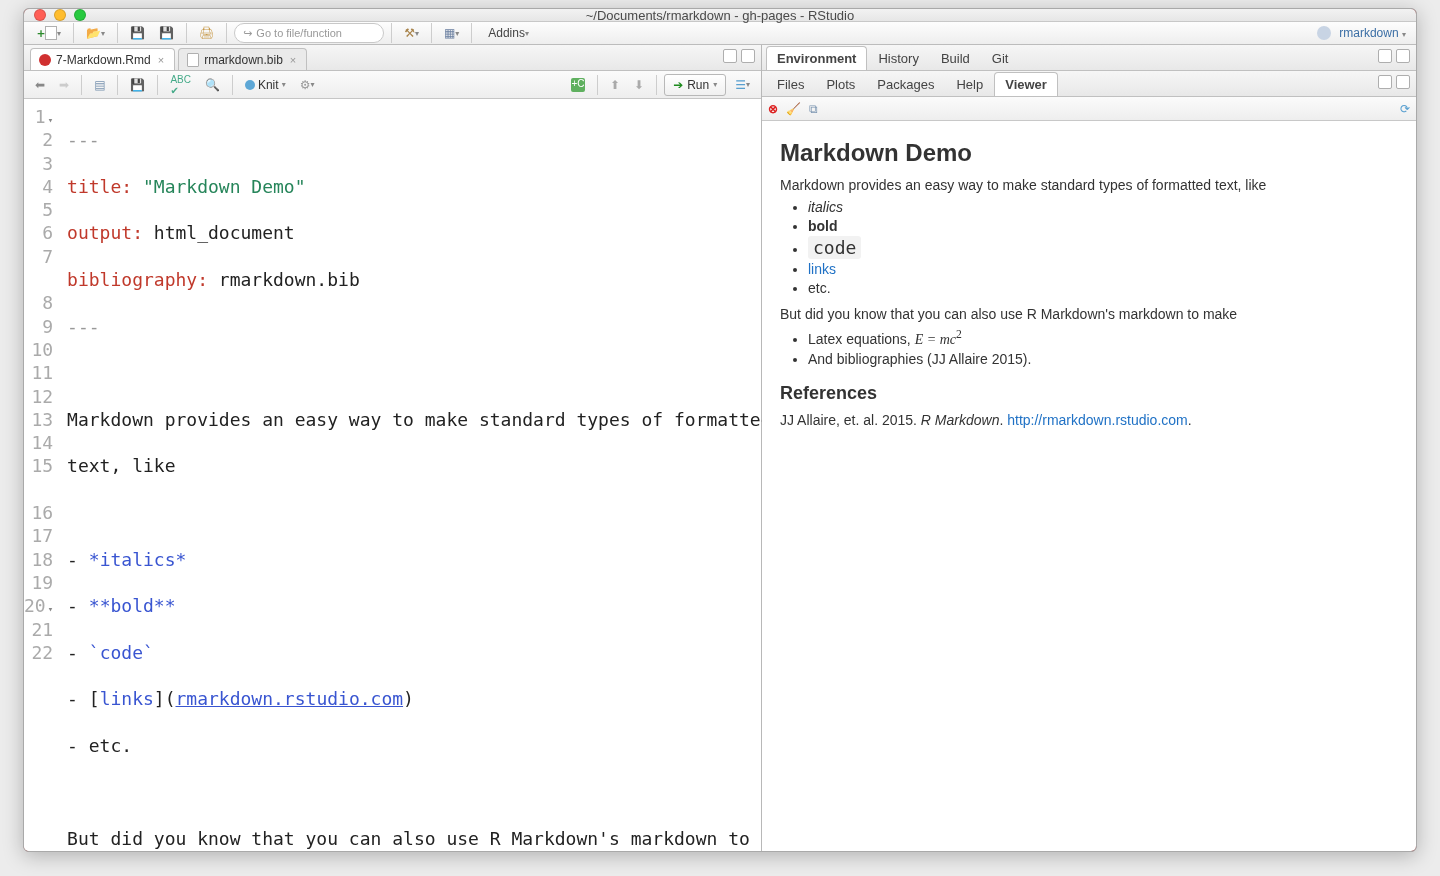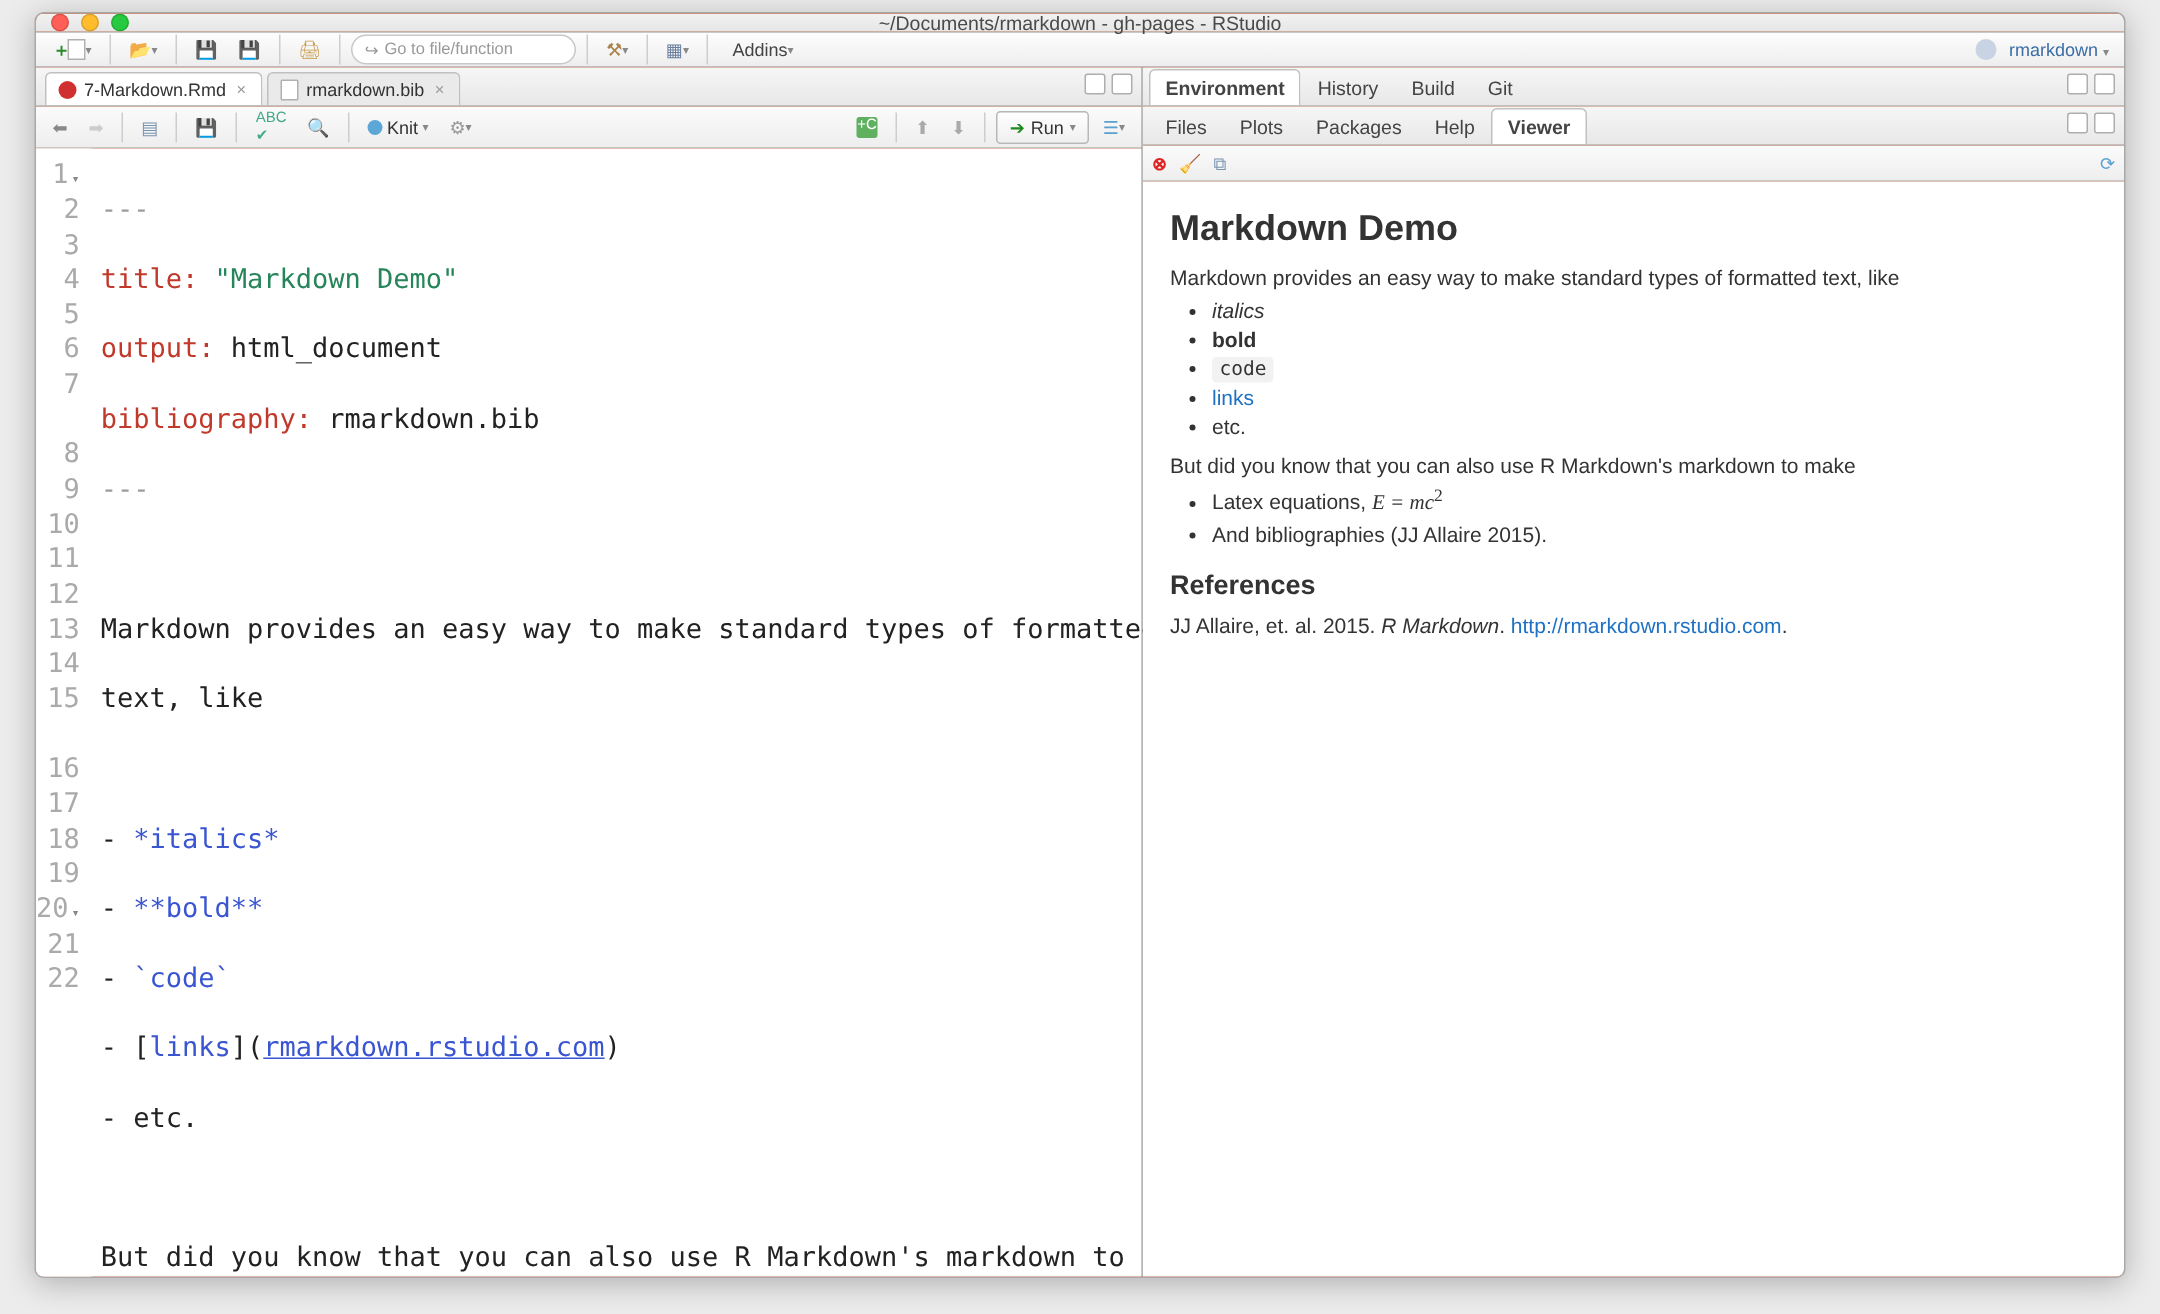--- a/index.html
+++ b/index.html
@@ -1,17 +1,17 @@
 <!DOCTYPE html>
 <html><head>
   <meta charset="utf-8">
   <style>
     * {margin:0;padding:0;box-sizing:border-box;}
     body {font-family:-apple-system,"Lucida Grande","Helvetica Neue",sans-serif;font-size:12px;background:#ececec;color:#333;overflow:hidden;width:1440px;height:876px;}
-    .window {width:1394px;height:844px;margin:8px auto;background:#c2410c;border:1px solid #a9a9a9;border-radius:6px;box-shadow:0 4px 20px rgba(0,0,0,.25);display:flex;flex-direction:column;overflow:hidden;}
+    .window {width:1394px;height:844px;margin:8px auto;background:#7f1d1d;border:1px solid #a9a9a9;border-radius:6px;box-shadow:0 4px 20px rgba(0,0,0,.25);display:flex;flex-direction:column;overflow:hidden;}
     .titlebar {height:22px;background:linear-gradient(#f2f2f2,#e6e6e6);border-bottom:1px solid #c8c8c8;display:flex;align-items:center;position:relative;}
     .traffic {display:flex;gap:8px;padding-left:10px;}
     .traffic span {width:12px;height:12px;border-radius:50%;border:1px solid rgba(0,0,0,.15);}
     .t-red{background:#ff5f56;}.t-yellow{background:#ffbd2e;}.t-green{background:#27c93f;}
     .title-text{position:absolute;left:50%;transform:translateX(-50%);color:#4a4a4a;font-size:13px;}
     .maintoolbar{height:30px;background:linear-gradient(#fdfdfd,#eeeeee);border-bottom:1px solid #bcbcbc;display:flex;align-items:center;padding:0 6px;gap:4px;}
     .tb-sep{width:1px;height:20px;background:#cdcdcd;margin:0 3px;}
     .tb-btn{height:22px;padding:0 4px;display:inline-flex;align-items:center;border:1px solid transparent;border-radius:3px;cursor:default;}
     .gotofile{width:150px;height:20px;border:1px solid #c8c8c8;border-radius:10px;background:#fff;display:flex;align-items:center;padding:0 8px;color:#999;font-size:11px;gap:4px;}
     .addins{padding:0 8px;color:#444;}
@@ -40,21 +40,21 @@
     .tabrow{height:26px;background:linear-gradient(#f6f6f6,#e8e8e8);border-bottom:1px solid #c0c0c0;display:flex;align-items:center;padding:0 4px;position:relative;}
     .rtab{padding:4px 10px;border:1px solid transparent;border-bottom:none;cursor:default;color:#444;font-size:13px;}
     .rtab.active{background:#fff;border-color:#c0c0c0;border-radius:4px 4px 0 0;font-weight:bold;}
     .vtoolbar{height:24px;background:linear-gradient(#fbfbfb,#eeeeee);border-bottom:1px solid #c8c8c8;display:flex;align-items:center;padding:0 6px;gap:8px;}
     .viewer{flex:1;background:#fff;padding:12px 18px;overflow:auto;font-family:"Helvetica Neue",Arial,sans-serif;color:#333;}
     .viewer h1{font-size:24px;font-weight:600;margin:6px 0 10px;}
     .viewer p{font-size:14px;margin:6px 0;}
     .viewer ul{margin:6px 0 10px 28px;font-size:14px;}
     .viewer li{margin:3px 0;}
     .viewer em{font-style:italic;}
-    .viewer code{background:#f2f2f2;padding:1px 5px;border-radius:3px;font-family:Menlo,monospace;font-size:13px;}
+    .viewer code{background:#f2f2f2;padding:1px 5px;border-radius:3px;font-family:Menlo,monospace;font-size:18px;}
     .viewer a{color:#1f71c5;text-decoration:none;}
     .viewer .refh{font-size:18px;font-weight:600;margin:16px 0 8px;}
     .tri{font-size:8px;color:#888;}
     .redx{color:#d22;font-weight:bold;}
     .broom{color:#b88c3a;}
     .fold{font-size:9px;color:#888;padding-left:2px;}
     .docicon{width:12px;height:14px;display:inline-block;background:#fff;border:1px solid #b0b0b0;border-radius:1px;position:relative;}
     .rmdicon{width:12px;height:12px;border-radius:50%;background:#d03030;display:inline-block;}
   </style>
 </head>

